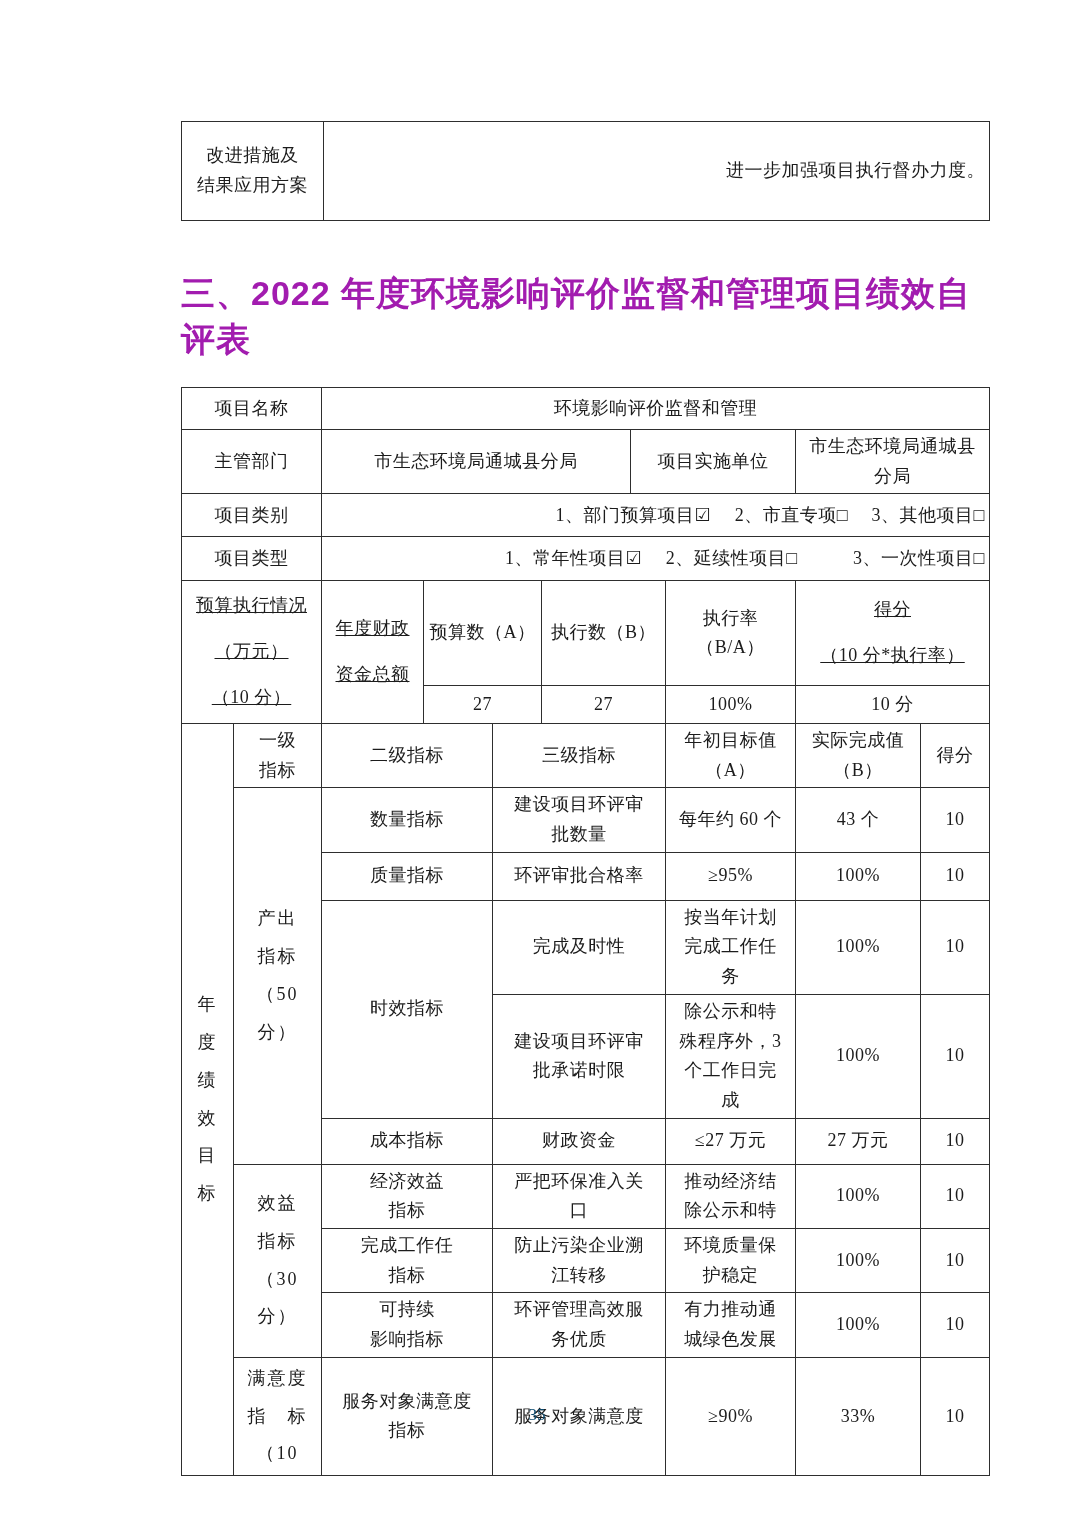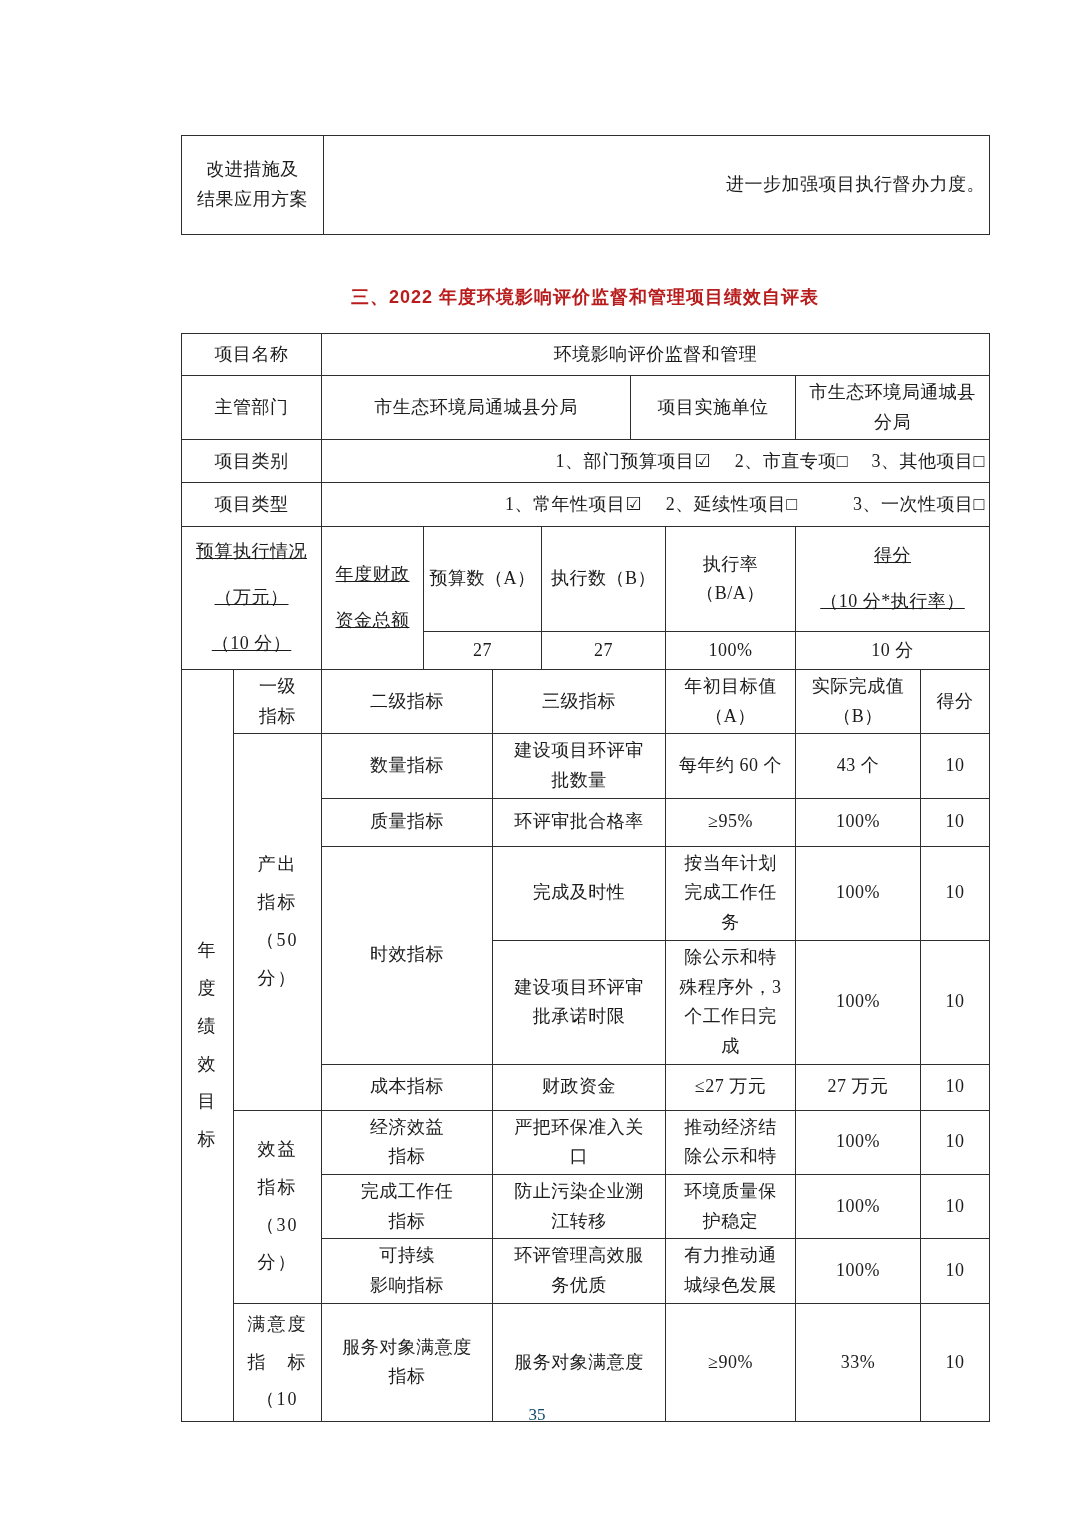--- a/index.html
+++ b/index.html
@@ -1,29 +1,29 @@
 <!DOCTYPE html>
 <html><head>
 <meta charset="utf-8">
 <style>
   html,body{margin:0;padding:0;background:#fff;}
   body{width:1074px;height:1520px;position:relative;
        font-family:"Liberation Serif","DejaVu Serif",serif;color:#1c1c1c;}
-  .doc{position:absolute;left:133px;top:135px;width:808px;padding-left:48px;}
+  .doc{position:absolute;left:133px;top:121px;width:808px;padding-left:48px;}
   table{border-collapse:collapse;table-layout:fixed;width:808px;}
   td{border:1px solid #2e2e2e;text-align:center;vertical-align:middle;
      font-size:18px;line-height:1.65;padding:2px 4px;letter-spacing:0.5px;
      overflow:hidden;}
   [data-bind]{white-space:pre-line;}
   .left{text-align:right;padding-left:13px;}
   .lh-wide{line-height:2.55;text-decoration:underline;}
   .lh-group{line-height:2.1;letter-spacing:2px;}
   .title{font-family:"Liberation Sans","DejaVu Sans",sans-serif;
-         font-weight:700;font-size:18px;text-align:center;letter-spacing:1px;
-         margin:50px 0 24px 0;color:#b91c1c;}
+         font-weight:700;font-size:34px;letter-spacing:1px;
+         margin:50px 0 24px 0;color:#a21caf;}
   .top-tbl td{height:94px;}
   .pageno{position:absolute;left:0;top:1405px;width:1074px;text-align:center;
           font-size:17px;color:#0c4a6e;}
 </style>
 </head>
 <body>
 
 <div class="doc">
 
   <table class="top-tbl">

